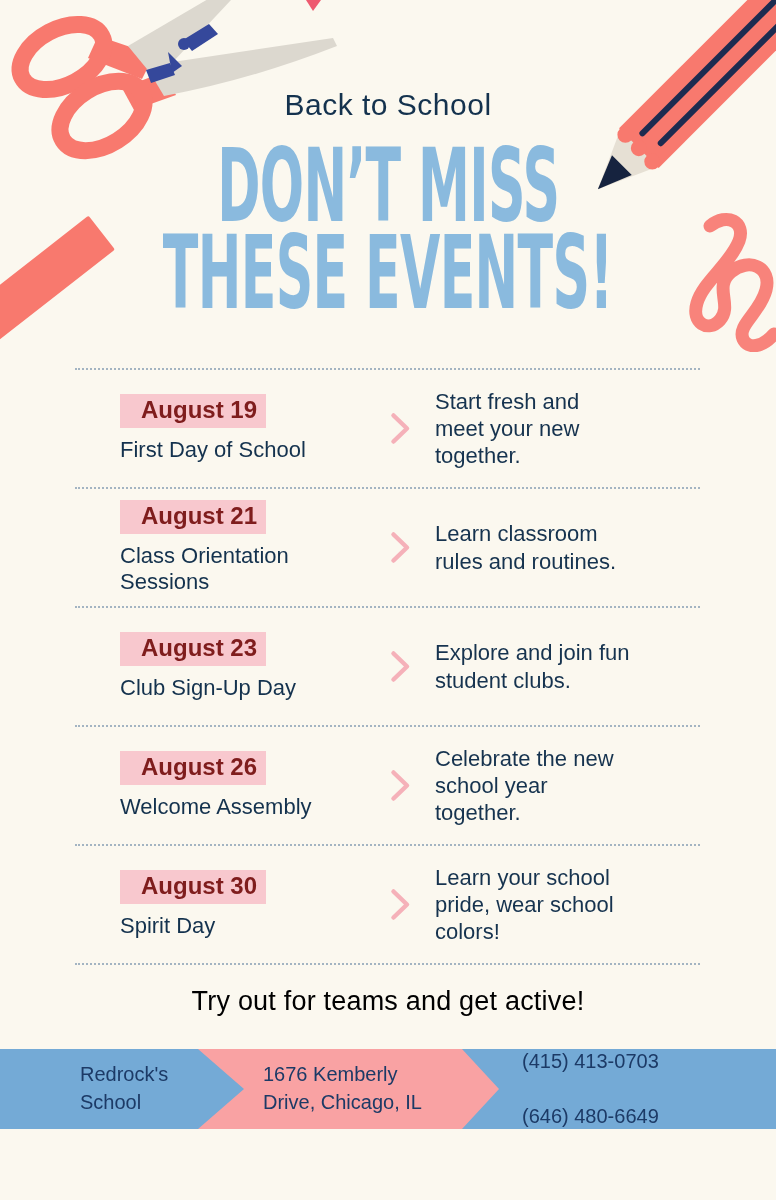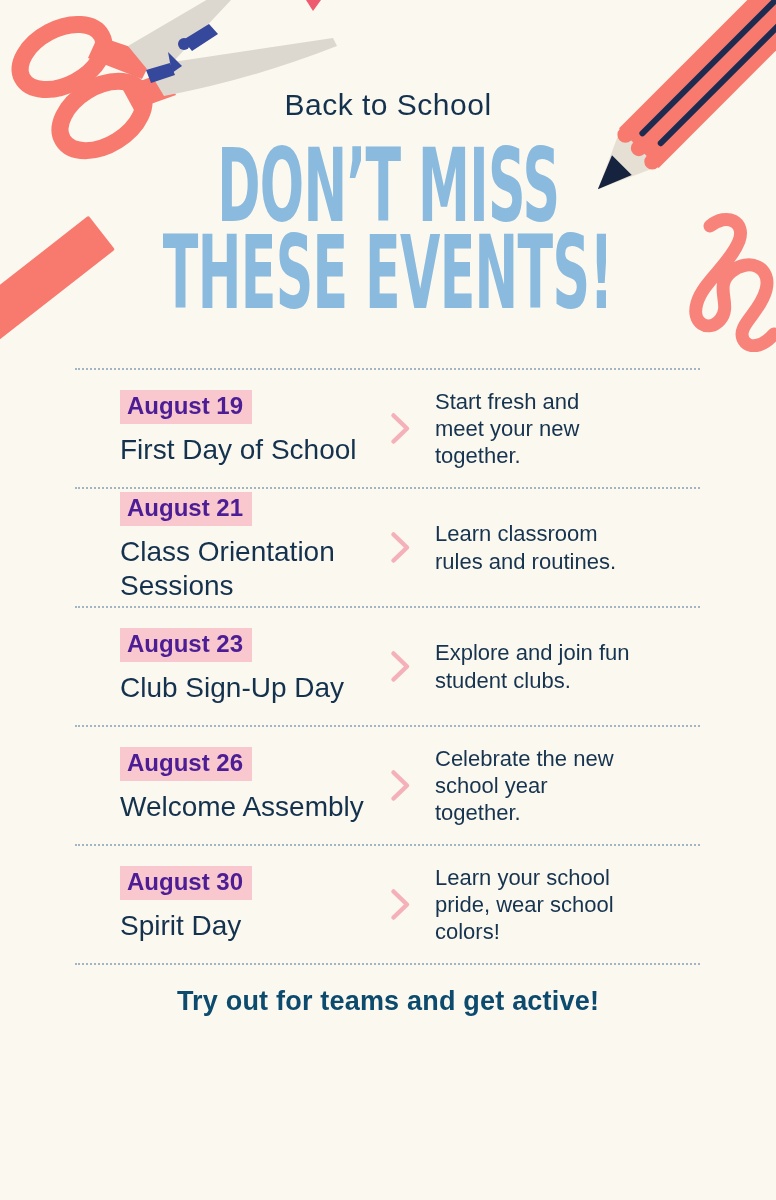--- a/index.html
+++ b/index.html
@@ -33,33 +33,33 @@
     transform:scale(0.66,1.28);
   }
   .events{position:absolute;left:75px;top:368px;width:625px;}
   .row{
     display:grid;grid-template-columns:270px 45px 1fr;align-items:center;
     height:119px;box-sizing:border-box;padding-left:45px;
     border-top:2px dotted #a3b4c2;
   }
   .events::after{content:"";display:block;border-top:2px dotted #a3b4c2;}
   .date-badge{
-    display:inline-block;background:#f8c8ce;color:#4c1d95;
-    font-size:24px;font-weight:600;padding:2px 9px 4px 7px;
+    display:inline-block;background:#f8c8ce;color:#7f1d1d;
+    font-size:24px;font-weight:600;padding:2px 9px 4px 21px;
   }
   .event-title{
-    font-size:28px;line-height:1.2;margin-top:9px;color:#14324e;white-space:pre-line;
+    font-size:22px;line-height:1.2;margin-top:9px;color:#14324e;white-space:pre-line;
   }
   .row-chevron{display:flex;align-items:center;justify-content:flex-start;}
   .event-desc{
     font-size:22px;line-height:1.24;color:#16334f;white-space:pre-line;
   }
   .cta{
     position:absolute;top:986px;left:0;width:100%;text-align:center;
-    font-size:27px;font-weight:700;color:#0c4a6e;letter-spacing:.2px;
+    font-size:27px;font-weight:400;color:#000000;letter-spacing:.2px;
   }
   .footer{
     position:absolute;left:0;top:1049px;width:776px;height:80px;background:#74aad6;
   }
   .footer .ribbon{position:absolute;left:0;top:0;}
   .footer-text{
     position:absolute;top:50%;transform:translateY(-50%);
     color:#1c3a66;font-size:20px;line-height:1.38;white-space:pre-line;
   }
   .footer-school{left:80px;}
@@ -185,14 +185,27 @@
       </div>
       <div class="event-desc">Learn your school
 pride, wear school
 colors!</div>
     </div>
 
   </div>
 
   <div class="cta">Try out for teams and get active!</div>
 
+  <div class="footer">
+    <svg class="ribbon" width="776" height="80" viewBox="0 0 776 80">
+      <polygon points="198,0 462,0 499,40 462,80 198,80 244,40" fill="#f9a2a3"></polygon>
+    </svg>
+    <div class="footer-text footer-school">Redrock's
+School</div>
+    <div class="footer-text footer-address">1676 Kemberly
+Drive, Chicago, IL</div>
+    <div class="footer-text footer-phones">
+      <div>(415) 413-0703</div>
+      <div>(646) 480-6649</div>
+    </div>
+  </div>
 
 </div>
 
 </body></html>

